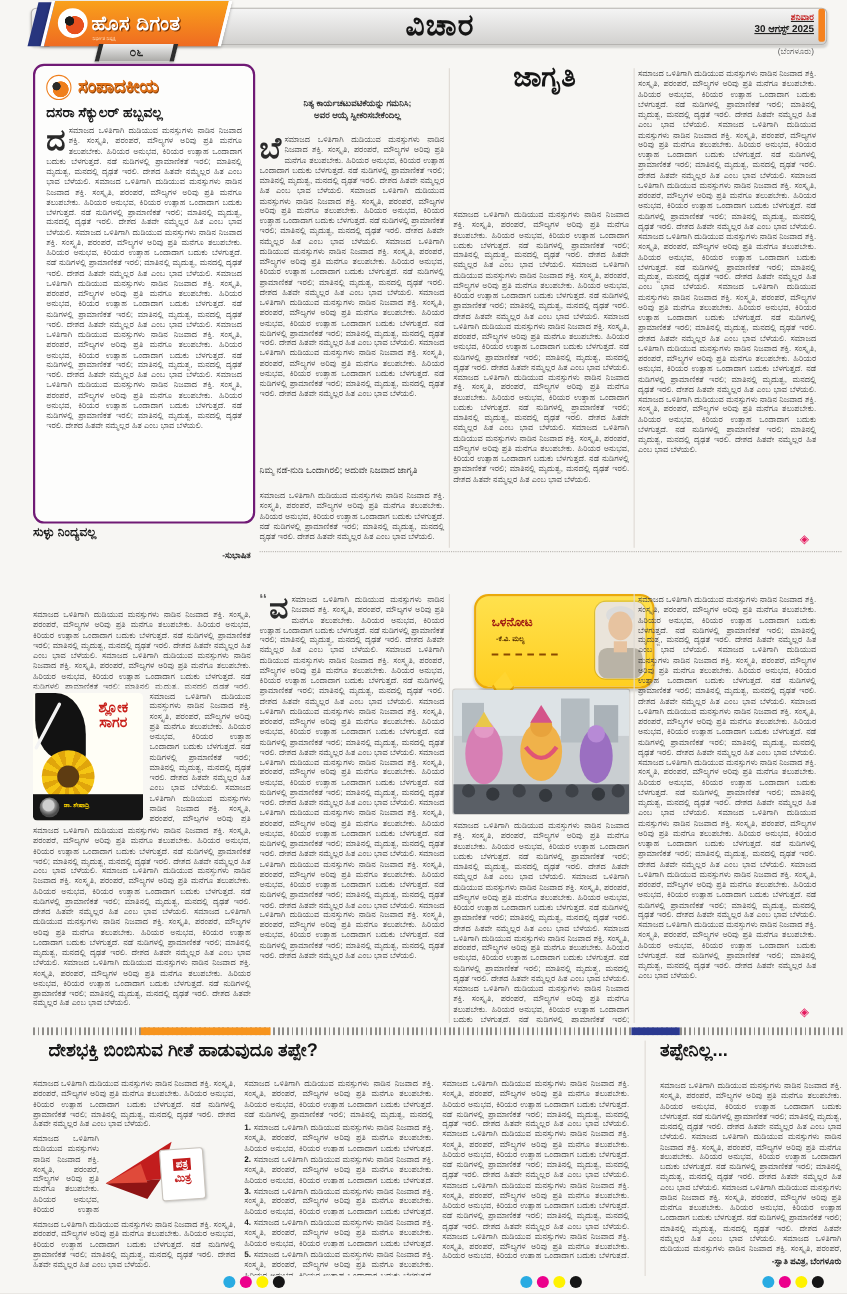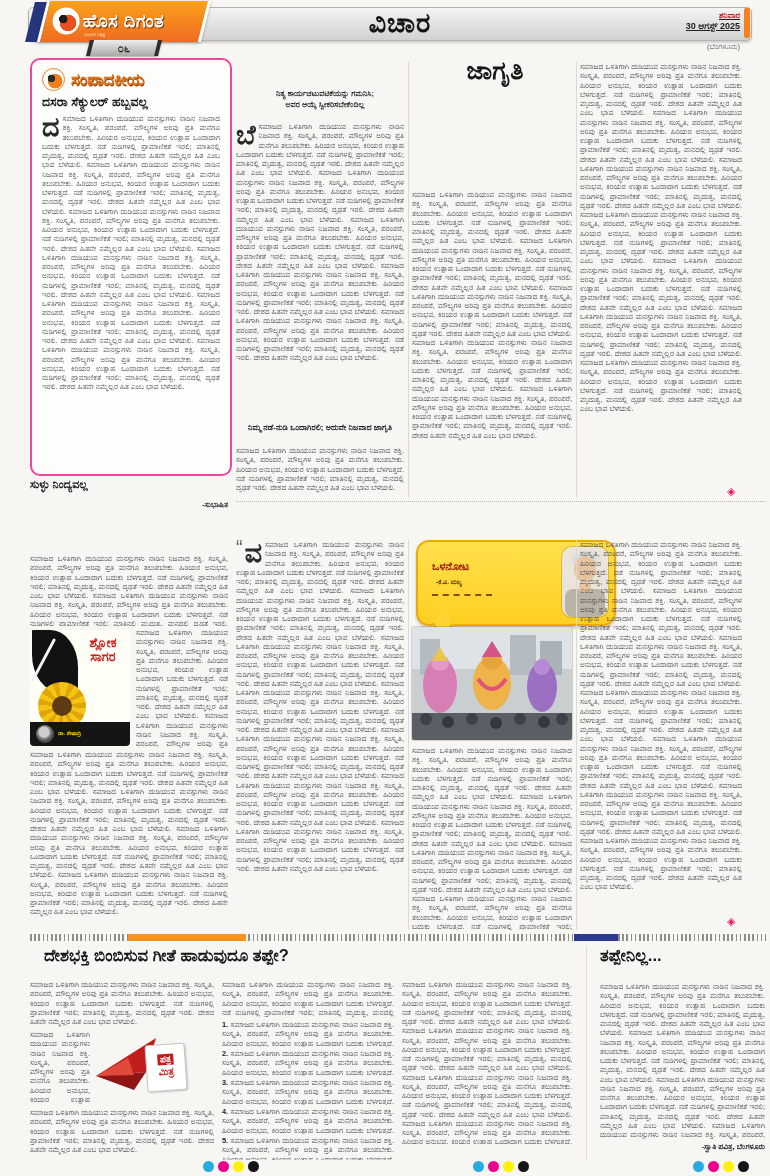--- a/index.html
+++ b/index.html
@@ -23,40 +23,40 @@
            box-shadow:0 1px 2px rgba(0,0,0,.3);}
   .vichara{font-size:27px;font-weight:900;color:#141414;text-align:center;letter-spacing:1px;}
   .date-day{color:#c42020;font-size:8px;font-weight:700;text-align:right;}
   .date-d{color:#1c1c1c;font-size:9px;font-weight:700;text-align:right;}
   .date-e{color:#5c5c5c;font-size:7.5px;text-align:right;}
   
   .col{font-size:7.4px;line-height:9.25px;text-align:justify;color:#454545;overflow:hidden;word-break:break-word;}
   .dcap{float:left;font-size:27px;line-height:25px;font-weight:700;color:#2a2a2a;margin:1px 3px 0 0;}
   .hk{font-weight:800;color:#161616;line-height:1.12;}
   
-  .edbox{background:#fdfdfc;border:2px solid #ec4899;border-radius:10px;}
+  .edbox{background:#fdfdfc;border:2px solid #701a75;border-radius:10px;}
   .edlabel{color:#e0741c;font-weight:800;font-size:16.5px;text-shadow:.6px .6px 0 #8a3c00;}
   .edicon{width:21px;height:21px;border-radius:50%;background:
      radial-gradient(circle at 40% 45%, #2b2b2b 0 3.5px, transparent 4px),
      radial-gradient(circle at 58% 58%, #ef7f1d 0 7px, transparent 7.5px),#fff;
      border:1.5px solid #ef7f1d;}
   .verse{font-size:7.6px;line-height:10px;font-weight:700;color:#2c2c2c;text-align:left;}
   
   .bubble{background:linear-gradient(#ffe14d,#ffcf21);border:2px solid #eaa90a;border-radius:13px;box-shadow:0 2px 3px rgba(0,0,0,.2);}
   .bubble .tail{position:absolute;left:16px;bottom:-9px;width:15px;height:15px;background:#ffd531;
      border-right:2px solid #eaa90a;border-bottom:2px solid #eaa90a;transform:rotate(60deg) skewX(18deg);}
   .bname{color:#9c1410;font-weight:800;}
   .bby{color:#5a3400;font-weight:700;font-size:6.4px;}
   .bmail{color:#3c3c3c;font-size:5.8px;}
   .photo{border-radius:6px;overflow:hidden;box-shadow:0 0 0 1px rgba(0,0,0,.15);}
   
   .hatch{background:repeating-linear-gradient(90deg,#8f8d89 0 1.6px,transparent 1.6px 4.2px);}
   .vr{background:#dedad3;width:1px;}
   .diamond{color:#e5195e;font-size:11px;line-height:11px;}
-  .pull{font-weight:700;font-size:8px;line-height:11px;color:#1d1d1d;text-align:center;}
+  .pull{font-weight:400;font-size:8px;line-height:11px;color:#1d1d1d;text-align:left;}
   .sig{font-weight:800;font-size:7.6px;color:#1d1d1d;text-align:right;}
   .numb{font-weight:800;color:#1d1d1d;}
   .dot{width:11px;height:11px;border-radius:50%;display:inline-block;margin-right:4px;}
   
   .shl{position:relative;float:left;width:100px;height:116px;margin:2px 6px 2px 0;background:#fffef6;overflow:hidden;border-radius:4px;}
   .quill{position:absolute;left:2px;top:0;width:46px;height:62px;background:#121212;border-radius:0 60% 10% 60%;}
   .quill:after{content:"";position:absolute;left:10px;top:6px;width:3px;height:48px;background:#f3f3f3;transform:rotate(28deg);border-radius:2px;}
   .sunfl{position:absolute;left:8px;top:52px;width:48px;height:48px;border-radius:50%;
      background:repeating-conic-gradient(#f5c513 0 16deg,#e0a50b 16deg 32deg);}
   .sunfl:after{content:"";position:absolute;left:14px;top:14px;width:20px;height:20px;border-radius:50%;background:#5e3c12;}
@@ -155,21 +155,21 @@
   <div class="abs vr" style="left:408px;top:62px;height:436px;"></div>
   <div class="abs vr" style="left:576px;top:62px;height:436px;"></div>
   <div class="abs diamond" style="left:727px;top:486px;">◈</div>
 
   <div class="abs" style="left:236px;top:501px;width:529px;border-top:1px dotted #b5b2ac;"></div>
 
   <div class="abs col" style="left:236px;top:540px;width:168px;height:390px;">
     <span style="float:left;font-size:20px;line-height:14px;color:#666;margin-right:2px;">“</span><span class="dcap">ವ</span><span>ಸಮಾಜದ ಒಳಿತಿಗಾಗಿ ದುಡಿಯುವ ಮನಸ್ಸುಗಳು ನಾಡಿನ ನಿಜವಾದ ಶಕ್ತಿ. ಸಂಸ್ಕೃತಿ, ಪರಂಪರೆ, ಮೌಲ್ಯಗಳ ಅರಿವು ಪ್ರತಿ ಮನೆಗೂ ತಲುಪಬೇಕು. ಹಿರಿಯರ ಅನುಭವ, ಕಿರಿಯರ ಉತ್ಸಾಹ ಒಂದಾದಾಗ ಬದುಕು ಬೆಳಗುತ್ತದೆ. ನಡೆ ನುಡಿಗಳಲ್ಲಿ ಪ್ರಾಮಾಣಿಕತೆ ಇರಲಿ; ಮಾತಿನಲ್ಲಿ ಮೃದುತ್ವ, ಮನದಲ್ಲಿ ದೃಢತೆ ಇರಲಿ. ದೇಶದ ಹಿತವೇ ನಮ್ಮೆಲ್ಲರ ಹಿತ ಎಂಬ ಭಾವ ಬೆಳೆಯಲಿ. ಸಮಾಜದ ಒಳಿತಿಗಾಗಿ ದುಡಿಯುವ ಮನಸ್ಸುಗಳು ನಾಡಿನ ನಿಜವಾದ ಶಕ್ತಿ. ಸಂಸ್ಕೃತಿ, ಪರಂಪರೆ, ಮೌಲ್ಯಗಳ ಅರಿವು ಪ್ರತಿ ಮನೆಗೂ ತಲುಪಬೇಕು. ಹಿರಿಯರ ಅನುಭವ, ಕಿರಿಯರ ಉತ್ಸಾಹ ಒಂದಾದಾಗ ಬದುಕು ಬೆಳಗುತ್ತದೆ. ನಡೆ ನುಡಿಗಳಲ್ಲಿ ಪ್ರಾಮಾಣಿಕತೆ ಇರಲಿ; ಮಾತಿನಲ್ಲಿ ಮೃದುತ್ವ, ಮನದಲ್ಲಿ ದೃಢತೆ ಇರಲಿ. ದೇಶದ ಹಿತವೇ ನಮ್ಮೆಲ್ಲರ ಹಿತ ಎಂಬ ಭಾವ ಬೆಳೆಯಲಿ. ಸಮಾಜದ ಒಳಿತಿಗಾಗಿ ದುಡಿಯುವ ಮನಸ್ಸುಗಳು ನಾಡಿನ ನಿಜವಾದ ಶಕ್ತಿ. ಸಂಸ್ಕೃತಿ, ಪರಂಪರೆ, ಮೌಲ್ಯಗಳ ಅರಿವು ಪ್ರತಿ ಮನೆಗೂ ತಲುಪಬೇಕು. ಹಿರಿಯರ ಅನುಭವ, ಕಿರಿಯರ ಉತ್ಸಾಹ ಒಂದಾದಾಗ ಬದುಕು ಬೆಳಗುತ್ತದೆ. ನಡೆ ನುಡಿಗಳಲ್ಲಿ ಪ್ರಾಮಾಣಿಕತೆ ಇರಲಿ; ಮಾತಿನಲ್ಲಿ ಮೃದುತ್ವ, ಮನದಲ್ಲಿ ದೃಢತೆ ಇರಲಿ. ದೇಶದ ಹಿತವೇ ನಮ್ಮೆಲ್ಲರ ಹಿತ ಎಂಬ ಭಾವ ಬೆಳೆಯಲಿ. ಸಮಾಜದ ಒಳಿತಿಗಾಗಿ ದುಡಿಯುವ ಮನಸ್ಸುಗಳು ನಾಡಿನ ನಿಜವಾದ ಶಕ್ತಿ. ಸಂಸ್ಕೃತಿ, ಪರಂಪರೆ, ಮೌಲ್ಯಗಳ ಅರಿವು ಪ್ರತಿ ಮನೆಗೂ ತಲುಪಬೇಕು. ಹಿರಿಯರ ಅನುಭವ, ಕಿರಿಯರ ಉತ್ಸಾಹ ಒಂದಾದಾಗ ಬದುಕು ಬೆಳಗುತ್ತದೆ. ನಡೆ ನುಡಿಗಳಲ್ಲಿ ಪ್ರಾಮಾಣಿಕತೆ ಇರಲಿ; ಮಾತಿನಲ್ಲಿ ಮೃದುತ್ವ, ಮನದಲ್ಲಿ ದೃಢತೆ ಇರಲಿ. ದೇಶದ ಹಿತವೇ ನಮ್ಮೆಲ್ಲರ ಹಿತ ಎಂಬ ಭಾವ ಬೆಳೆಯಲಿ. ಸಮಾಜದ ಒಳಿತಿಗಾಗಿ ದುಡಿಯುವ ಮನಸ್ಸುಗಳು ನಾಡಿನ ನಿಜವಾದ ಶಕ್ತಿ. ಸಂಸ್ಕೃತಿ, ಪರಂಪರೆ, ಮೌಲ್ಯಗಳ ಅರಿವು ಪ್ರತಿ ಮನೆಗೂ ತಲುಪಬೇಕು. ಹಿರಿಯರ ಅನುಭವ, ಕಿರಿಯರ ಉತ್ಸಾಹ ಒಂದಾದಾಗ ಬದುಕು ಬೆಳಗುತ್ತದೆ. ನಡೆ ನುಡಿಗಳಲ್ಲಿ ಪ್ರಾಮಾಣಿಕತೆ ಇರಲಿ; ಮಾತಿನಲ್ಲಿ ಮೃದುತ್ವ, ಮನದಲ್ಲಿ ದೃಢತೆ ಇರಲಿ. ದೇಶದ ಹಿತವೇ ನಮ್ಮೆಲ್ಲರ ಹಿತ ಎಂಬ ಭಾವ ಬೆಳೆಯಲಿ. ಸಮಾಜದ ಒಳಿತಿಗಾಗಿ ದುಡಿಯುವ ಮನಸ್ಸುಗಳು ನಾಡಿನ ನಿಜವಾದ ಶಕ್ತಿ. ಸಂಸ್ಕೃತಿ, ಪರಂಪರೆ, ಮೌಲ್ಯಗಳ ಅರಿವು ಪ್ರತಿ ಮನೆಗೂ ತಲುಪಬೇಕು. ಹಿರಿಯರ ಅನುಭವ, ಕಿರಿಯರ ಉತ್ಸಾಹ ಒಂದಾದಾಗ ಬದುಕು ಬೆಳಗುತ್ತದೆ. ನಡೆ ನುಡಿಗಳಲ್ಲಿ ಪ್ರಾಮಾಣಿಕತೆ ಇರಲಿ; ಮಾತಿನಲ್ಲಿ ಮೃದುತ್ವ, ಮನದಲ್ಲಿ ದೃಢತೆ ಇರಲಿ. ದೇಶದ ಹಿತವೇ ನಮ್ಮೆಲ್ಲರ ಹಿತ ಎಂಬ ಭಾವ ಬೆಳೆಯಲಿ. ಸಮಾಜದ ಒಳಿತಿಗಾಗಿ ದುಡಿಯುವ ಮನಸ್ಸುಗಳು ನಾಡಿನ ನಿಜವಾದ ಶಕ್ತಿ. ಸಂಸ್ಕೃತಿ, ಪರಂಪರೆ, ಮೌಲ್ಯಗಳ ಅರಿವು ಪ್ರತಿ ಮನೆಗೂ ತಲುಪಬೇಕು. ಹಿರಿಯರ ಅನುಭವ, ಕಿರಿಯರ ಉತ್ಸಾಹ ಒಂದಾದಾಗ ಬದುಕು ಬೆಳಗುತ್ತದೆ. ನಡೆ ನುಡಿಗಳಲ್ಲಿ ಪ್ರಾಮಾಣಿಕತೆ ಇರಲಿ; ಮಾತಿನಲ್ಲಿ ಮೃದುತ್ವ, ಮನದಲ್ಲಿ ದೃಢತೆ ಇರಲಿ. ದೇಶದ ಹಿತವೇ ನಮ್ಮೆಲ್ಲರ ಹಿತ ಎಂಬ ಭಾವ ಬೆಳೆಯಲಿ. </span>
   </div>
 
-  <div class="abs bubble" style="left:416px;top:540px;width:160px;height:82px;padding-left:36px;">
+  <div class="abs bubble" style="left:431px;top:540px;width:160px;height:82px;">
     <div class="tail"></div>
     <div class="bname" style="position:absolute;left:14px;top:18px;font-size:11px;">ಒಳನೋಟ</div>
     <div class="bby" style="position:absolute;left:18px;top:36px;">-ಕೆ.ವಿ. ಮಲ್ಯ</div>
     <div style="position:absolute;left:14px;top:52px;width:60px;border-top:2px dashed #8a4a00;"></div>
     <div class="photo abs" style="right:6px;top:5px;width:46px;height:70px;border-radius:10px;">
       <svg width="46" height="70" viewBox="0 0 46 70">
         <rect width="46" height="70" fill="#eae4da"></rect>
         <ellipse cx="23" cy="12" rx="13" ry="8" fill="#dcdcdc"></ellipse>
         <ellipse cx="23" cy="22" rx="11" ry="13" fill="#e7c3a0"></ellipse>
         <rect x="3" y="42" width="40" height="28" rx="8" fill="#b9b3a6"></rect>

